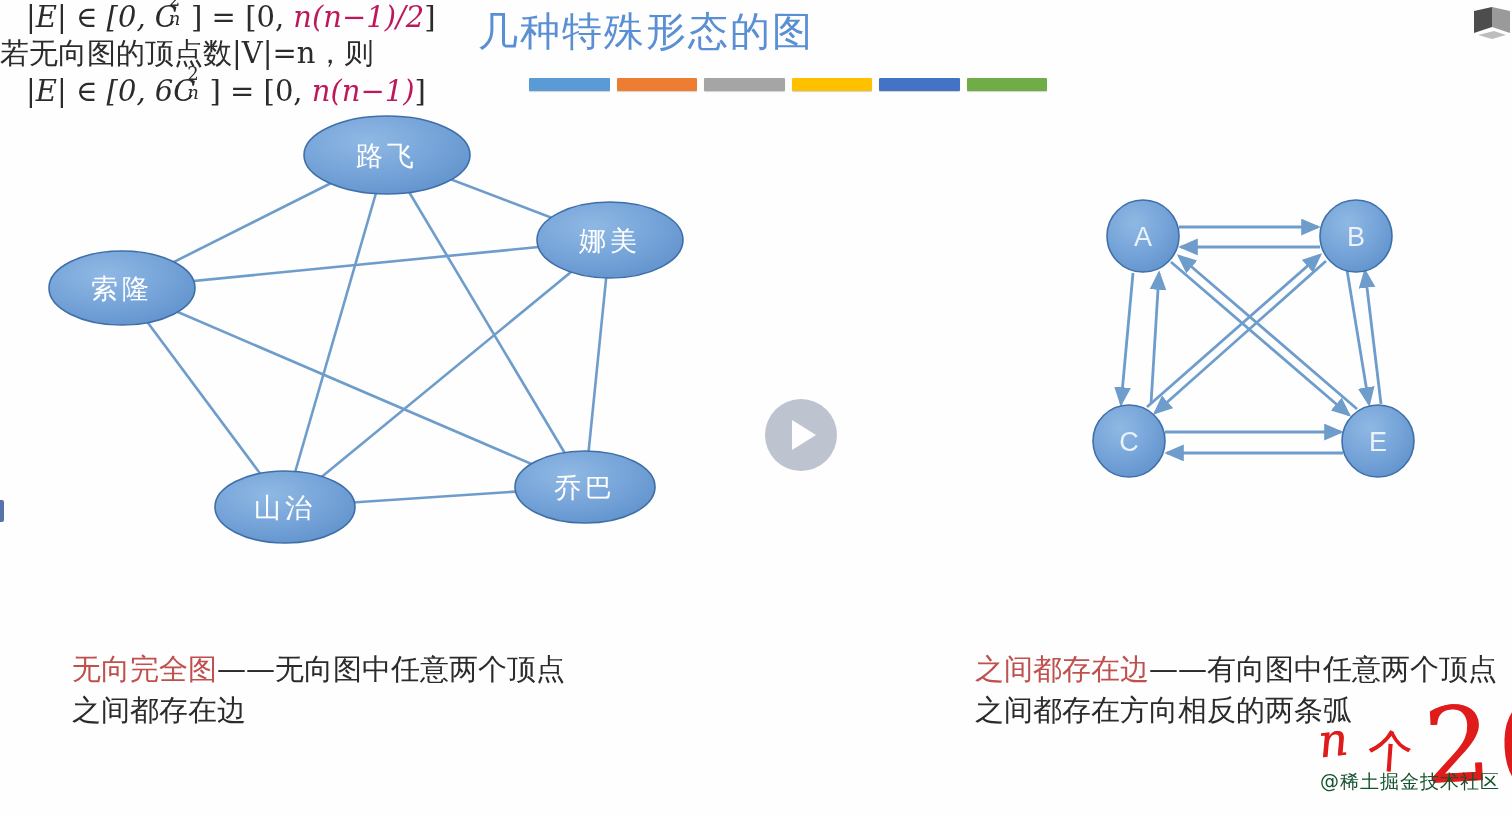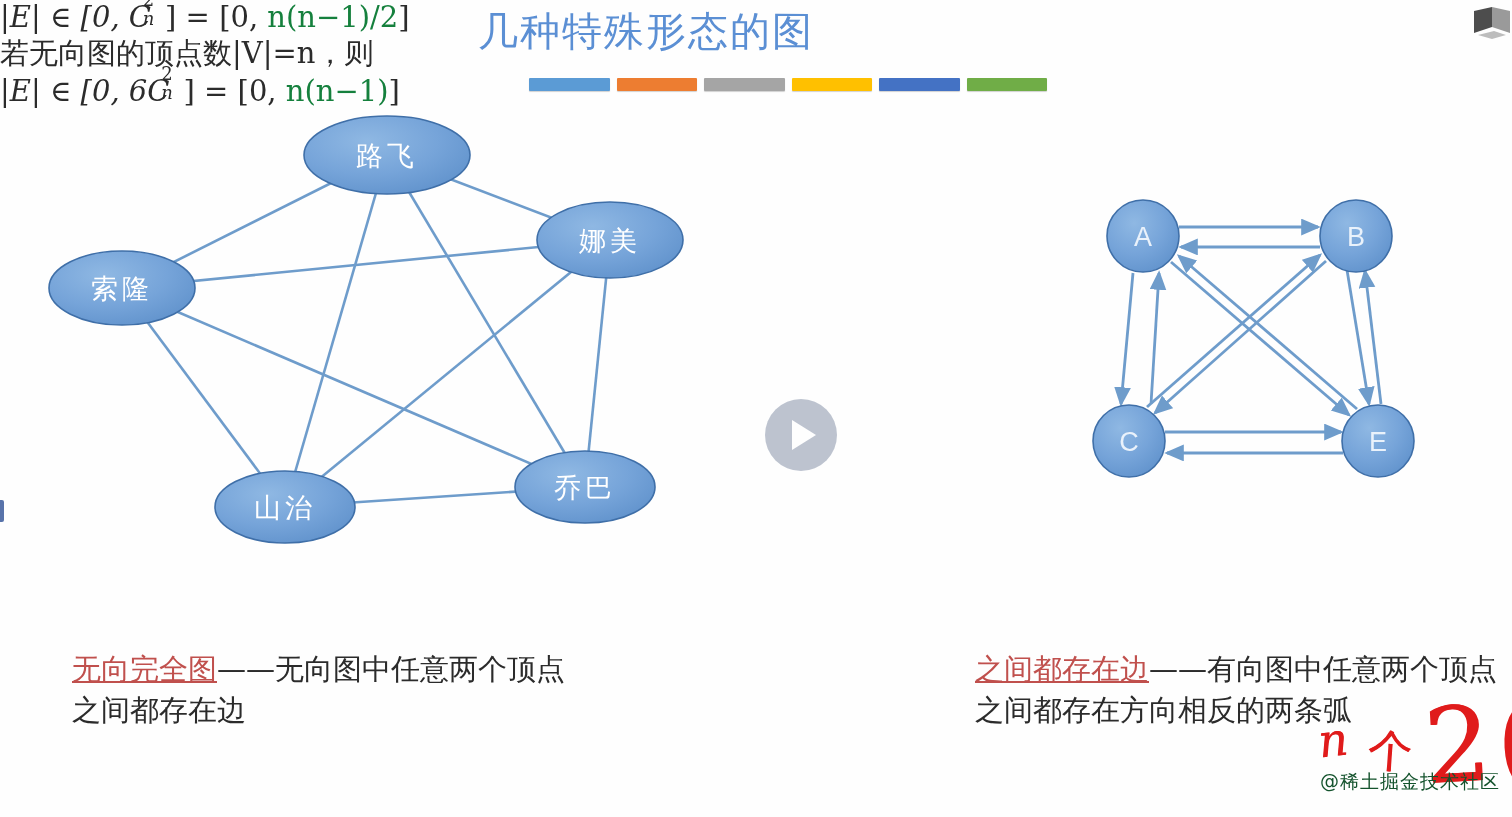--- a/index.html
+++ b/index.html
@@ -127,34 +127,34 @@
 
   
   .caption {
     position: absolute;
     font-family: "DejaVu Serif", "Liberation Serif", serif;
     font-size: 29px;
     color: #2b2b2b;
     line-height: 1.42;
     white-space: pre-line;
   }
-  .caption .hl { color: #c0504d; text-decoration: underline; }
+  .caption .hl { color: #c0504d; }
   .cap-l1 { left: 72px;  top: 608px; width: 640px; }
   .cap-l2 { left: 72px;  top: 722px; width: 640px; }
   .cap-r1 { left: 975px; top: 608px; width: 600px; }
   .cap-r2 { left: 975px; top: 722px; width: 600px; }
 
   .formula {
     font-family: "DejaVu Serif", "Liberation Serif", serif;
     font-size: 29px;
     color: #2b2b2b;
     white-space: nowrap;
   }
-  .formula .ital { font-style: italic; }
-  .formula .red  { color: #15803d; }
+  .formula .ital { font-style: italic; margin-left: 26px; }
+  .formula .red  { color: #be185d; font-style: italic; }
   .comb {
     display: inline-block;
     position: relative;
     font-style: italic;
     width: 1.25em;
     vertical-align: baseline;
   }
   .comb .sup {
     position: absolute;
     left: 0.78em;

